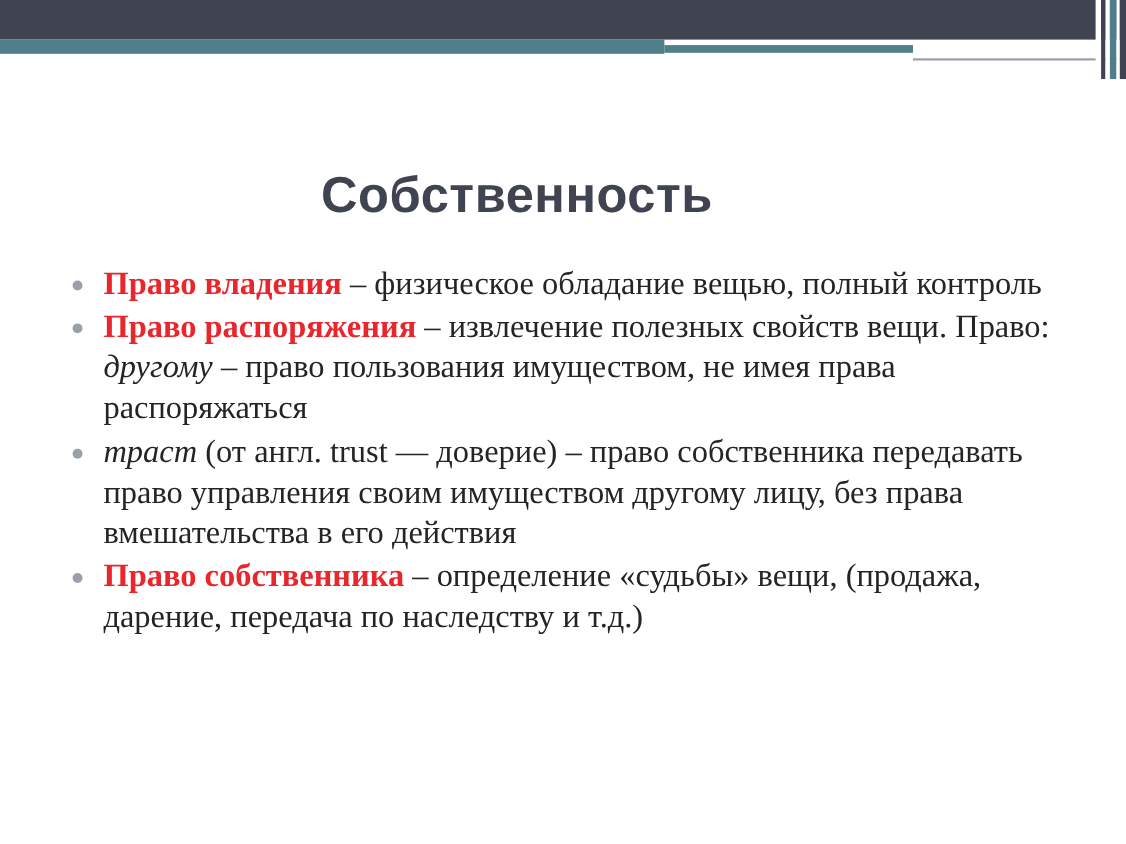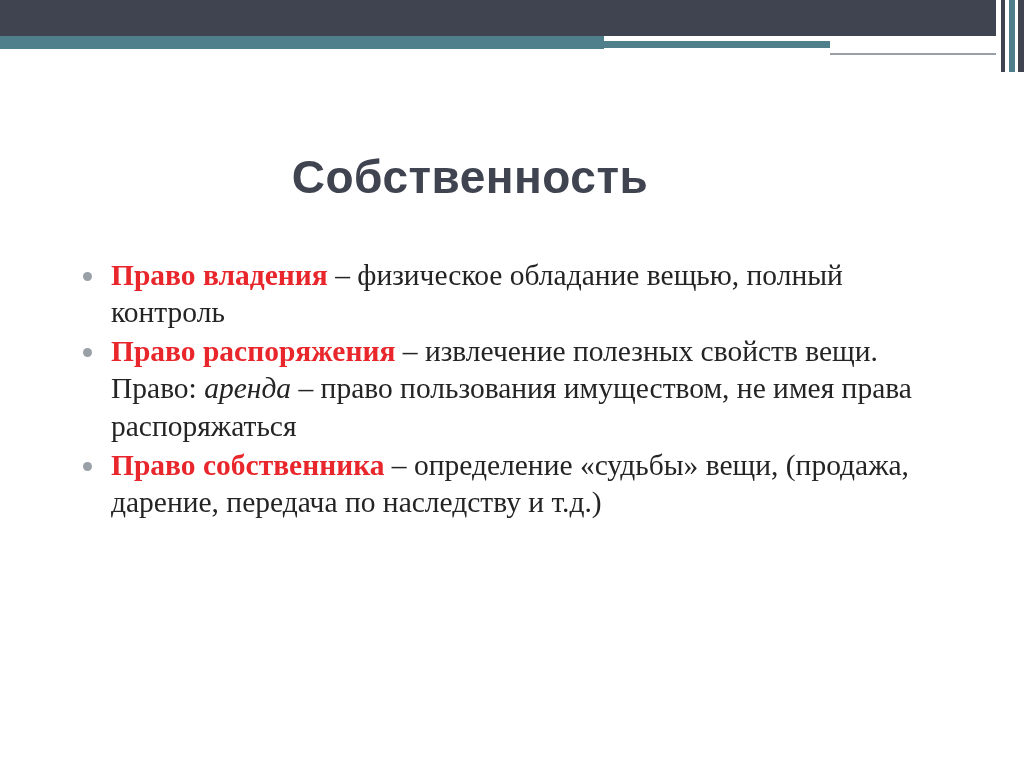--- a/index.html
+++ b/index.html
@@ -100,21 +100,21 @@
 
   
   .content {
     position: absolute;
     left: 56px;
     top: 240px;
     width: 920px;
   }
   ul.bullets {
     list-style: none;
-    margin: 17px;
+    margin: 0;
     padding: 0;
   }
   ul.bullets > li {
     position: relative;
     padding-left: 38px;
     margin-bottom: 2px;
     font-size: 29.5px;
     line-height: 1.26;
     color: #242424;
     font-family: "Liberation Serif", serif;
@@ -159,23 +159,26 @@
   <div class="title">Собственность</div>
 
   <div class="content">
     <ul class="bullets">
 
       <li>
         <span class="accent">Право владения</span><span> – физическое обладание вещью, полный контроль</span>
       </li>
 
       <li>
-        <span class="accent">Право распоряжения</span><span> – извлечение полезных свойств вещи. Право: </span><span class="ital">аренда</span><span> – право пользования имуществом, не имея права распоряжаться</span>
+        <span class="accent">Право распоряжения</span><span> – извлечение полезных свойств вещи. Право: </span><span class="ital">другому</span><span> – право пользования имуществом, не имея права распоряжаться</span>
       </li>
 
+      <li>
+        <span class="ital">траст</span><span> (от англ. trust — доверие) – право собственника передавать право управления своим имуществом другому лицу, без права вмешательства в его действия</span>
+      </li>
 
       <li>
         <span class="accent">Право собственника</span><span> – определение «судьбы» вещи, (продажа, дарение, передача по наследству и т.д.)</span>
       </li>
 
     </ul>
   </div>
 
 </div>
 

